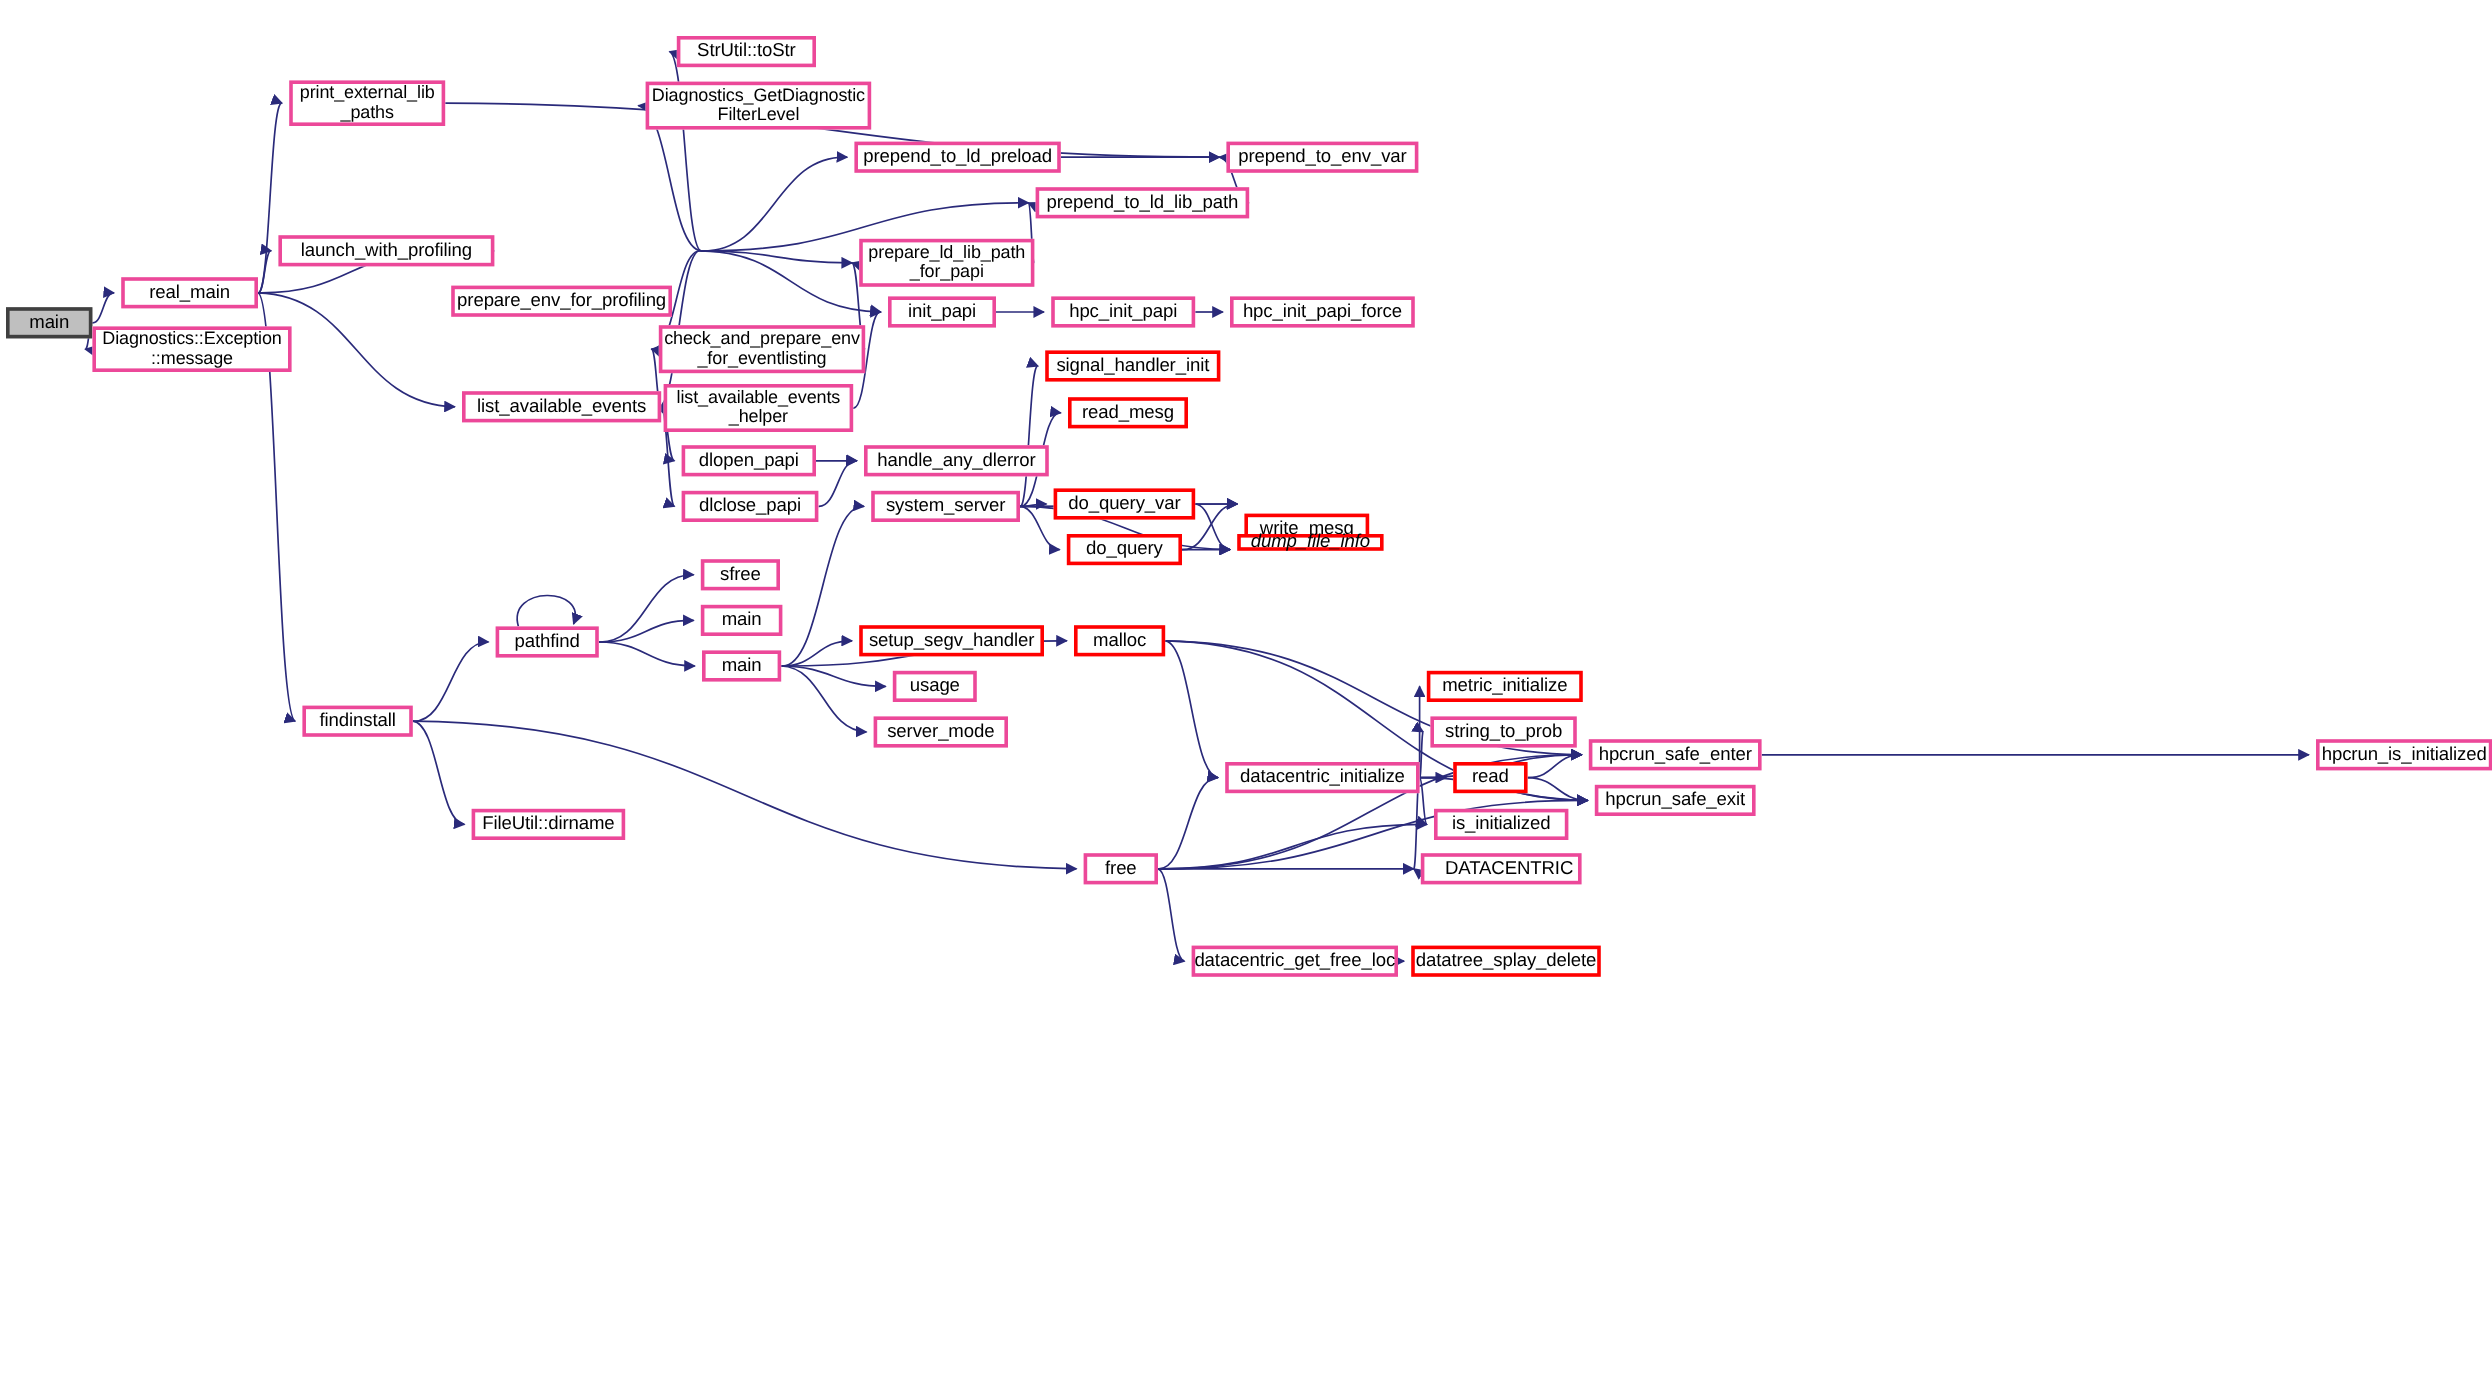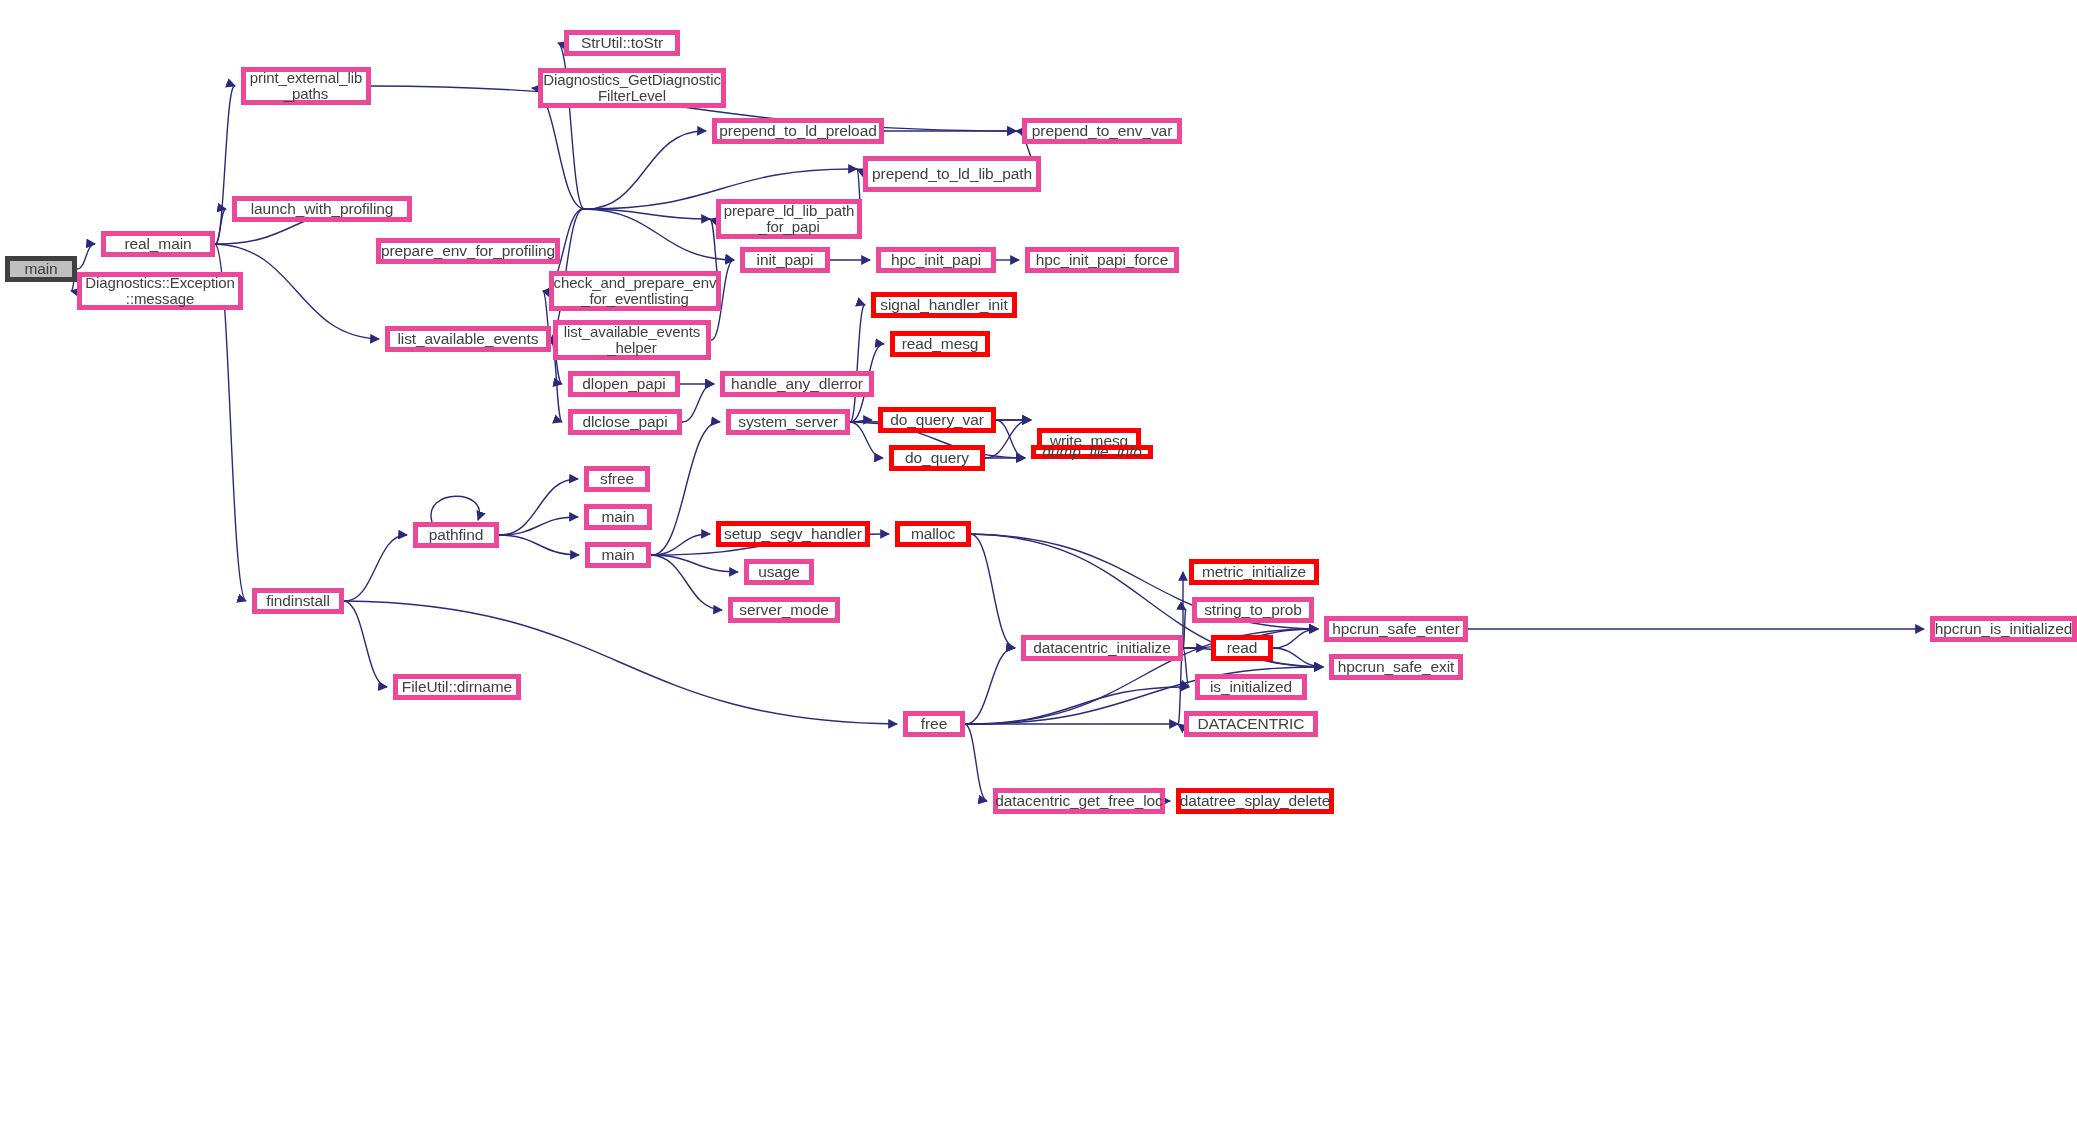--- a/index.html
+++ b/index.html
@@ -26,22 +26,22 @@
     pointer-events: none;
   }
   .node {
     position: absolute;
     box-sizing: border-box;
     display: flex;
     align-items: center;
     justify-content: center;
     text-align: center;
     background: #ffffff;
-    border: 5px solid #ec4899;
-    color: #404040;
+    border: 3px solid #ec4899;
+    color: #000000;
     font-size: 15.5px;
     line-height: 1.08;
     letter-spacing: -0.1px;
     white-space: pre;
     padding: 0 4px;
     z-index: 3;
   }
   .node.red {
     border-color: #ff0000;
   }
@@ -146,21 +146,21 @@
 ::message</span></div>
       <div class="node" style="left: 241px; top: 67px; width: 130px; height: 38px;"><span class="node-label" style="font-size: 15px;">print_external_lib
 _paths</span></div>
       <div class="node" style="left: 232px; top: 196px; width: 180px; height: 26px;"><span class="node-label">launch_with_profiling</span></div>
       <div class="node" style="left: 376px; top: 196px; width: 184px; height: 26px; margin-top: 42px;"><span class="node-label">prepare_env_for_profiling</span></div>
       <div class="node" style="left: 564px; top: 30px; width: 116px; height: 26px;"><span class="node-label">StrUtil::toStr</span></div>
       <div class="node" style="left: 538px; top: 68px; width: 188px; height: 40px;"><span class="node-label" style="font-size: 15px;">Diagnostics_GetDiagnostic
 FilterLevel</span></div>
       <div class="node" style="left: 712px; top: 118px; width: 172px; height: 26px;"><span class="node-label">prepend_to_ld_preload</span></div>
       <div class="node" style="left: 1022px; top: 118px; width: 160px; height: 26px;"><span class="node-label">prepend_to_env_var</span></div>
-      <div class="node" style="left: 863px; top: 156px; width: 178px; height: 36px;"><span class="node-label">prepend_to_ld_lib_path</span></div>
+      <div class="node" style="left: 863px; top: 156px; width: 178px; height: 26px;"><span class="node-label">prepend_to_ld_lib_path</span></div>
       <div class="node" style="left: 716px; top: 199px; width: 146px; height: 40px;"><span class="node-label" style="font-size: 15px;">prepare_ld_lib_path
 _for_papi</span></div>
       <div class="node" style="left: 740px; top: 247px; width: 90px; height: 26px;"><span class="node-label">init_papi</span></div>
       <div class="node" style="left: 876px; top: 247px; width: 120px; height: 26px;"><span class="node-label">hpc_init_papi</span></div>
       <div class="node" style="left: 1025px; top: 247px; width: 154px; height: 26px;"><span class="node-label">hpc_init_papi_force</span></div>
       <div class="node" style="left: 549px; top: 271px; width: 172px; height: 40px;"><span class="node-label" style="font-size: 15px;">check_and_prepare_env
 _for_eventlisting</span></div>
       <div class="node" style="left: 385px; top: 326px; width: 166px; height: 26px;"><span class="node-label">list_available_events</span></div>
       <div class="node" style="left: 553px; top: 320px; width: 158px; height: 40px;"><span class="node-label" style="font-size: 15px;">list_available_events
 _helper</span></div>
@@ -186,17 +186,17 @@
       <div class="node" style="left: 393px; top: 674px; width: 128px; height: 26px;"><span class="node-label">FileUtil::dirname</span></div>
       <div class="node red" style="left: 1189px; top: 559px; width: 130px; height: 26px;"><span class="node-label">metric_initialize</span></div>
       <div class="node" style="left: 1192px; top: 597px; width: 122px; height: 26px;"><span class="node-label">string_to_prob</span></div>
       <div class="node" style="left: 1021px; top: 635px; width: 162px; height: 26px;"><span class="node-label">datacentric_initialize</span></div>
       <div class="node red" style="left: 1211px; top: 635px; width: 62px; height: 26px;"><span class="node-label">read</span></div>
       <div class="node" style="left: 1324px; top: 616px; width: 144px; height: 26px;"><span class="node-label">hpcrun_safe_enter</span></div>
       <div class="node" style="left: 1930px; top: 616px; width: 147px; height: 26px;"><span class="node-label">hpcrun_is_initialized</span></div>
       <div class="node" style="left: 1329px; top: 654px; width: 134px; height: 26px;"><span class="node-label">hpcrun_safe_exit</span></div>
       <div class="node" style="left: 1195px; top: 674px; width: 112px; height: 26px;"><span class="node-label">is_initialized</span></div>
       <div class="node" style="left: 903px; top: 711px; width: 62px; height: 26px;"><span class="node-label">free</span></div>
-      <div class="node" style="left: 1184px; top: 711px; width: 134px; height: 26px;"><span class="node-label">DATACENTRIC</span></div>
+      <div class="node" style="left: 1184px; top: 711px; width: 134px; height: 26px; justify-content: flex-end;"><span class="node-label">DATACENTRIC</span></div>
       <div class="node" style="left: 993px; top: 788px; width: 172px; height: 26px;"><span class="node-label">datacentric_get_free_loc</span></div>
       <div class="node red" style="left: 1176px; top: 788px; width: 158px; height: 26px;"><span class="node-label">datatree_splay_delete</span></div>
     </div>
 </div>
 
 </body></html>

